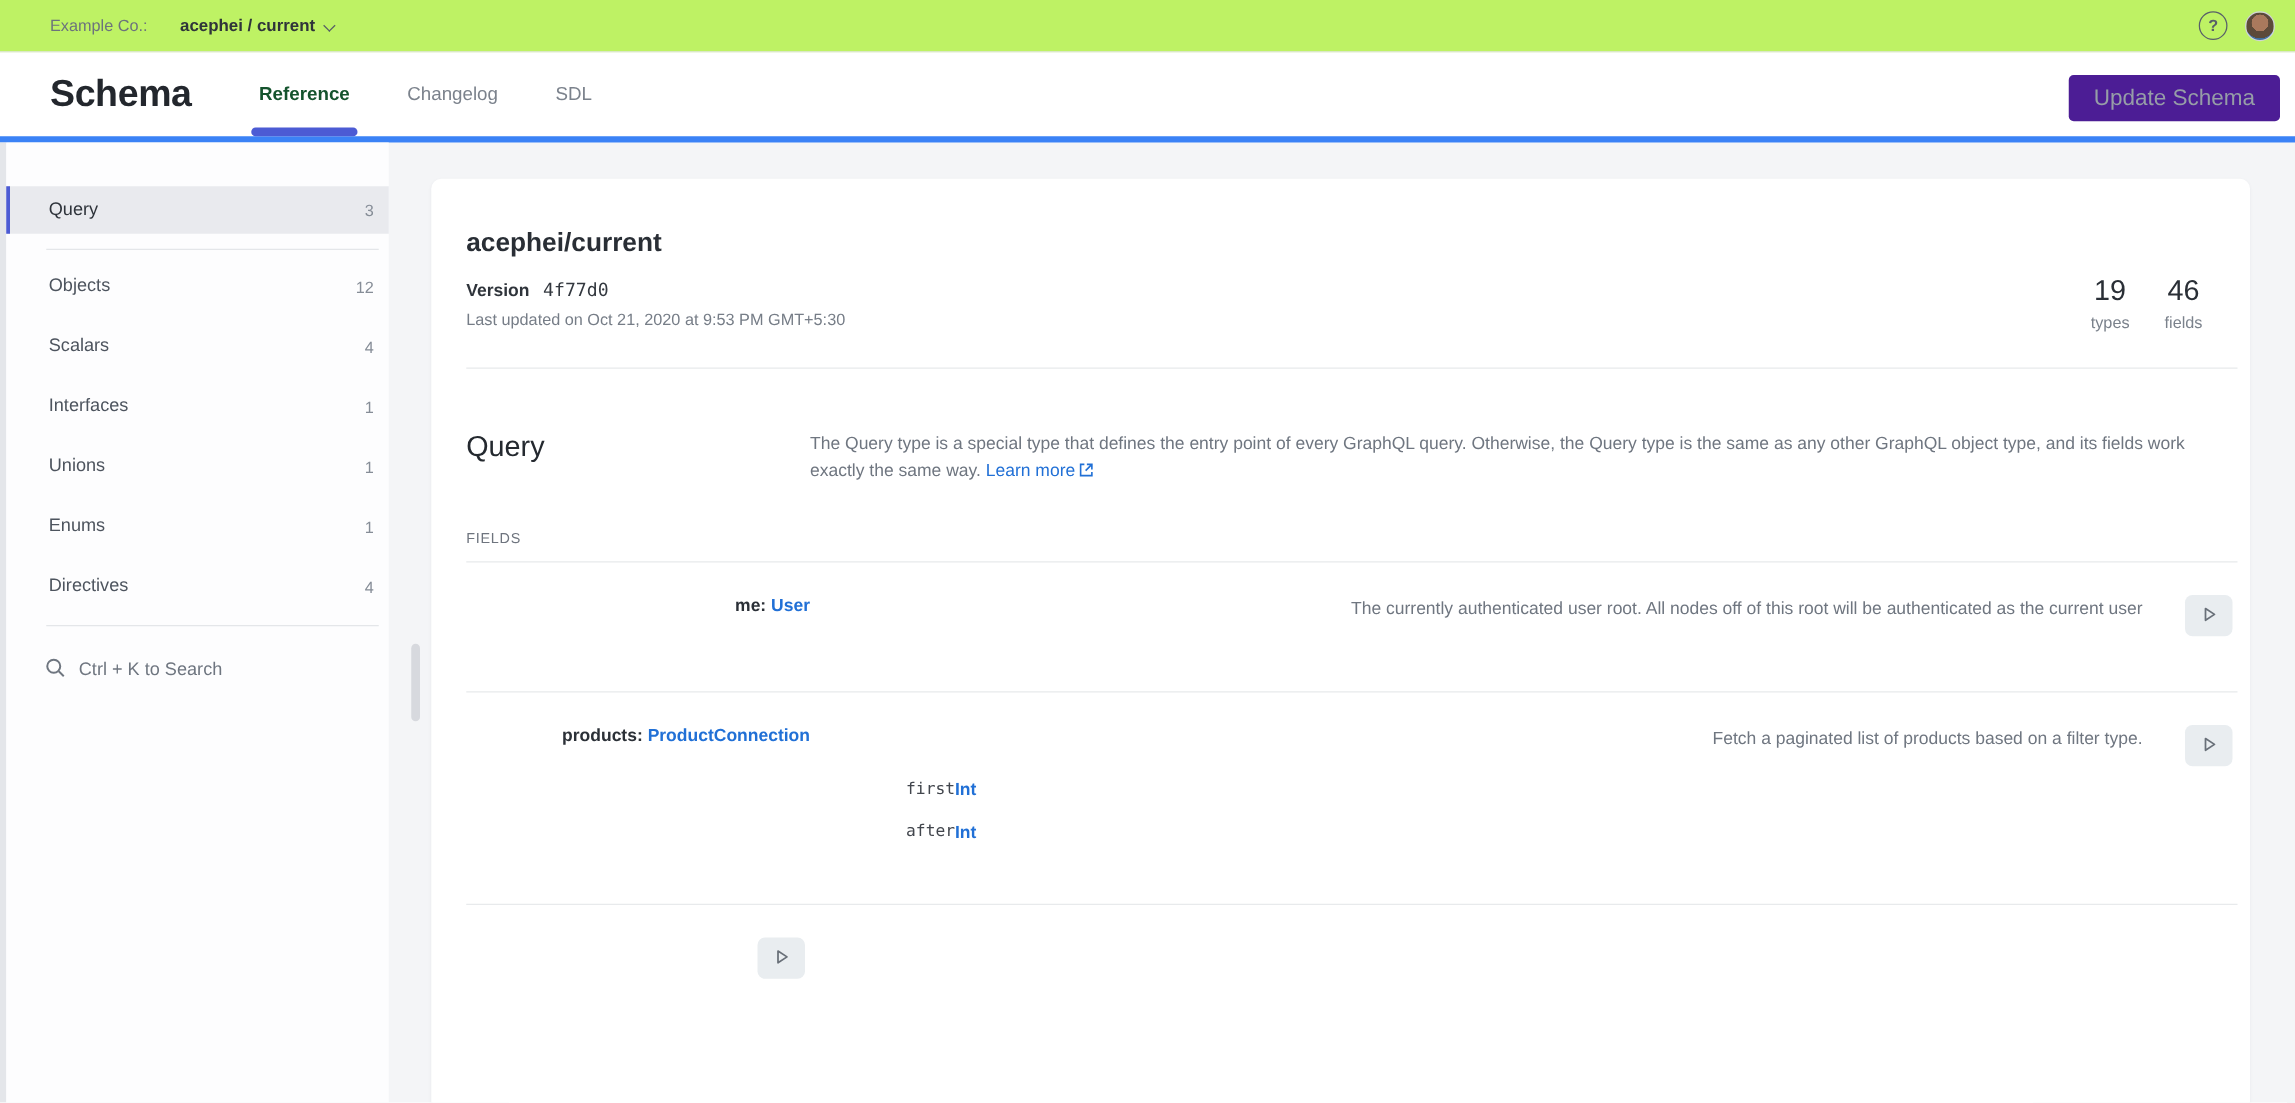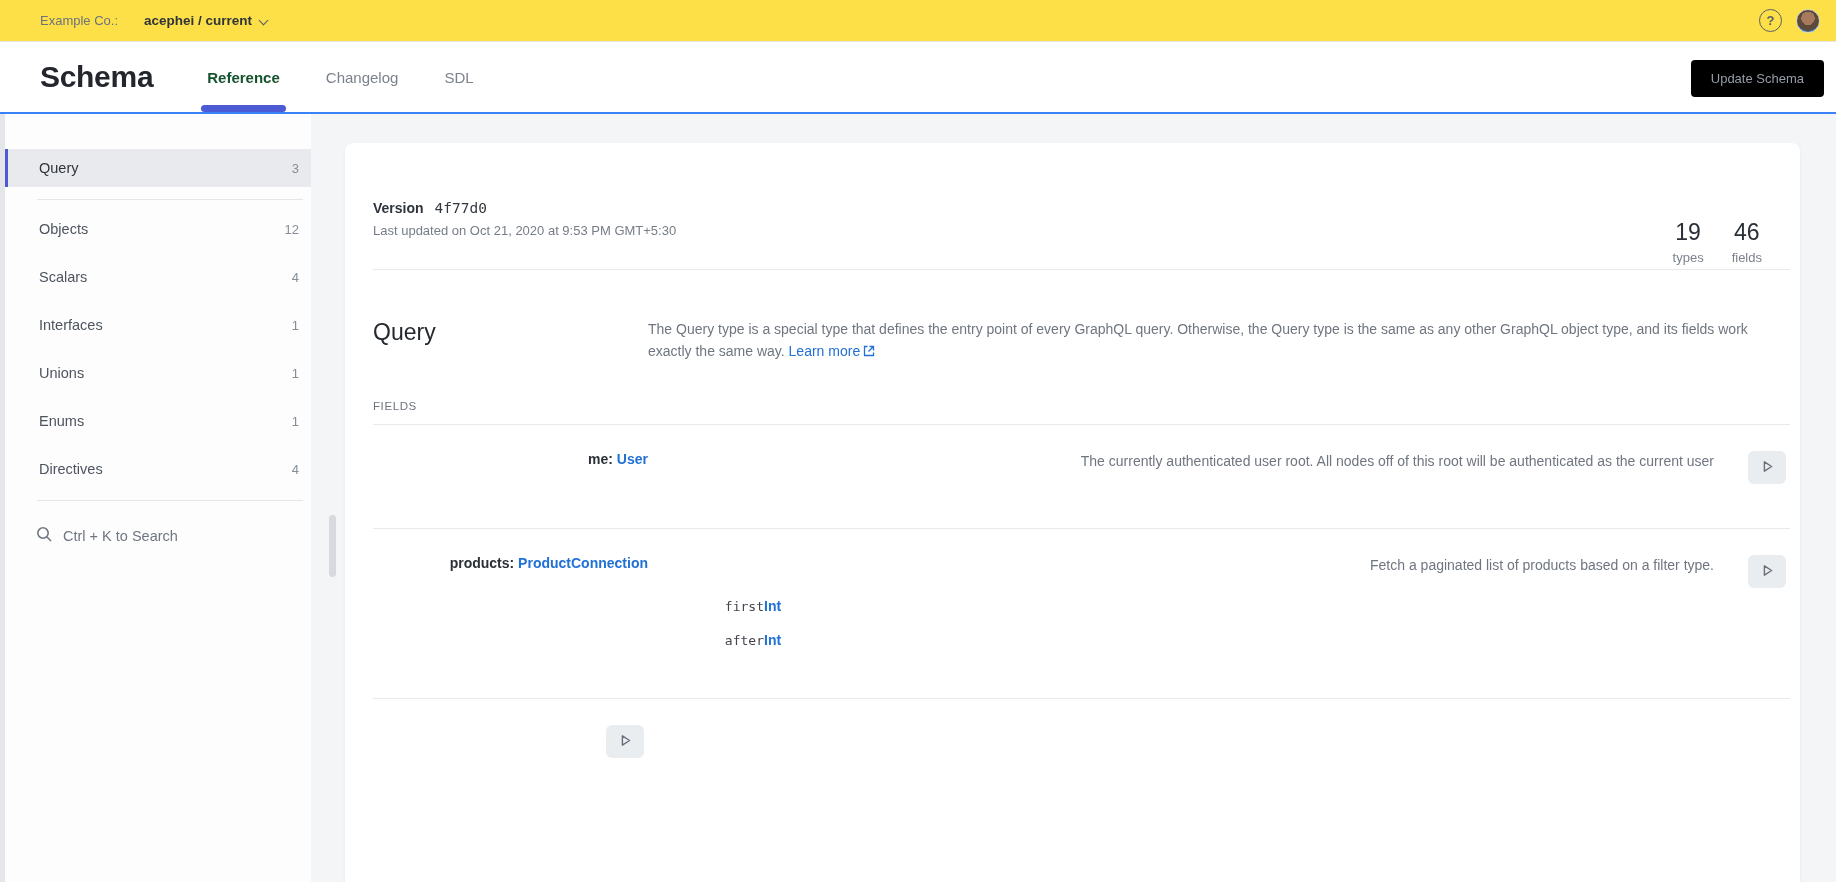--- a/index.html
+++ b/index.html
@@ -8,21 +8,21 @@
     font-family:"Liberation Sans", sans-serif;
     background:#f4f5f7;
     color:#2c3138;
     position:relative;
   }
   .mono { font-family:"DejaVu Sans Mono", monospace; }
 
   
   .topbar {
     position:absolute; top:0; left:0; width:1836px; height:42px;
-    background:#fde047; border-bottom:1px solid #e3e5e8;
+    background:#bef264; border-bottom:1px solid #e3e5e8;
     display:flex; align-items:center; padding:0 16px 0 40px;
   }
   .org-label { font-size:13px; color:#6c737c; margin-right:26px; }
   .graph-selector { display:flex; align-items:center; cursor:pointer; }
   .graph-selector .sel-text { font-size:13.5px; font-weight:bold; color:#2f343a; }
   .chev { margin-left:8px; display:inline-block; width:9px; height:9px; position:relative; }
   .chev:before {
     content:""; position:absolute; left:0; top:1px;
     width:6px; height:6px; border-right:1.6px solid #555c66; border-bottom:1.6px solid #555c66;
     transform:rotate(45deg);
@@ -35,38 +35,38 @@
   }
   .avatar {
     width:24px; height:24px; border-radius:50%;
     background:radial-gradient(circle at 50% 38%, #a9795d 0 38%, #5c4a3a 39% 70%, #3f6f9e 71% 100%);
     border:1px solid #d0d3d8; cursor:pointer;
   }
 
   
   .page-header {
     position:absolute; top:42px; left:0; width:1836px; height:72px;
-    background:#ffffff; border-bottom:2px solid #3b82f6;
+    background:#ffffff; border-bottom:5px solid #3b82f6;
     display:flex; align-items:center; padding:0 0 0 40px;
   }
   .page-title { font-size:30px; font-weight:bold; color:#23272d; letter-spacing:-0.3px; }
   .tabs { display:flex; align-items:center; margin-left:54px; gap:46px; height:100%; }
   .tab {
     font-size:15px; color:#7b828c; cursor:pointer; position:relative;
     height:100%; display:flex; align-items:center;
   }
   .tab.active { color:#14532d; font-weight:bold; }
   .tab.active:after {
     content:""; position:absolute; left:-6px; right:-6px; bottom:0;
     height:7px; border-radius:4px; background:#4c5bd4;
   }
   .update-btn {
     position:absolute; right:12px; top:18px;
     height:37px; padding:0 20px; border:none; border-radius:4px;
-    background:#000000; color:#969da7; font-size:13px;
+    background:#4c1d95; color:#969da7; font-size:18px;
     font-family:"Liberation Sans", sans-serif; cursor:not-allowed;
   }
 
   
   .left-track { position:absolute; left:0; top:114px; width:5px; height:768px; background:#e4e6ea; }
 
   
   .sidebar {
     position:absolute; left:5px; top:114px; width:306px; height:768px;
     background:#fdfdfe; padding-top:35px;
@@ -208,20 +208,21 @@
           <circle cx="7" cy="7" r="5.2" fill="none" stroke="#6f7680" stroke-width="1.6"></circle>
           <line x1="11" y1="11" x2="15" y2="15" stroke="#6f7680" stroke-width="1.6"></line>
         </svg></span>
       <span>Ctrl + K to Search</span>
     </div>
   </div>
 
 <div class="scroll-thumb"></div>
 
 <div class="card">
+  <div class="card-title">acephei/current</div>
   <div class="version-row">
     <span class="version-label">Version</span>
     <span class="version-hash mono">4f77d0</span>
   </div>
   <div class="last-updated">Last updated on Oct 21, 2020 at 9:53 PM GMT+5:30</div>
   <div class="stats" id="stats">
       <div class="stat">
         <div class="num">19</div>
         <div class="lbl">types</div>
       </div>

